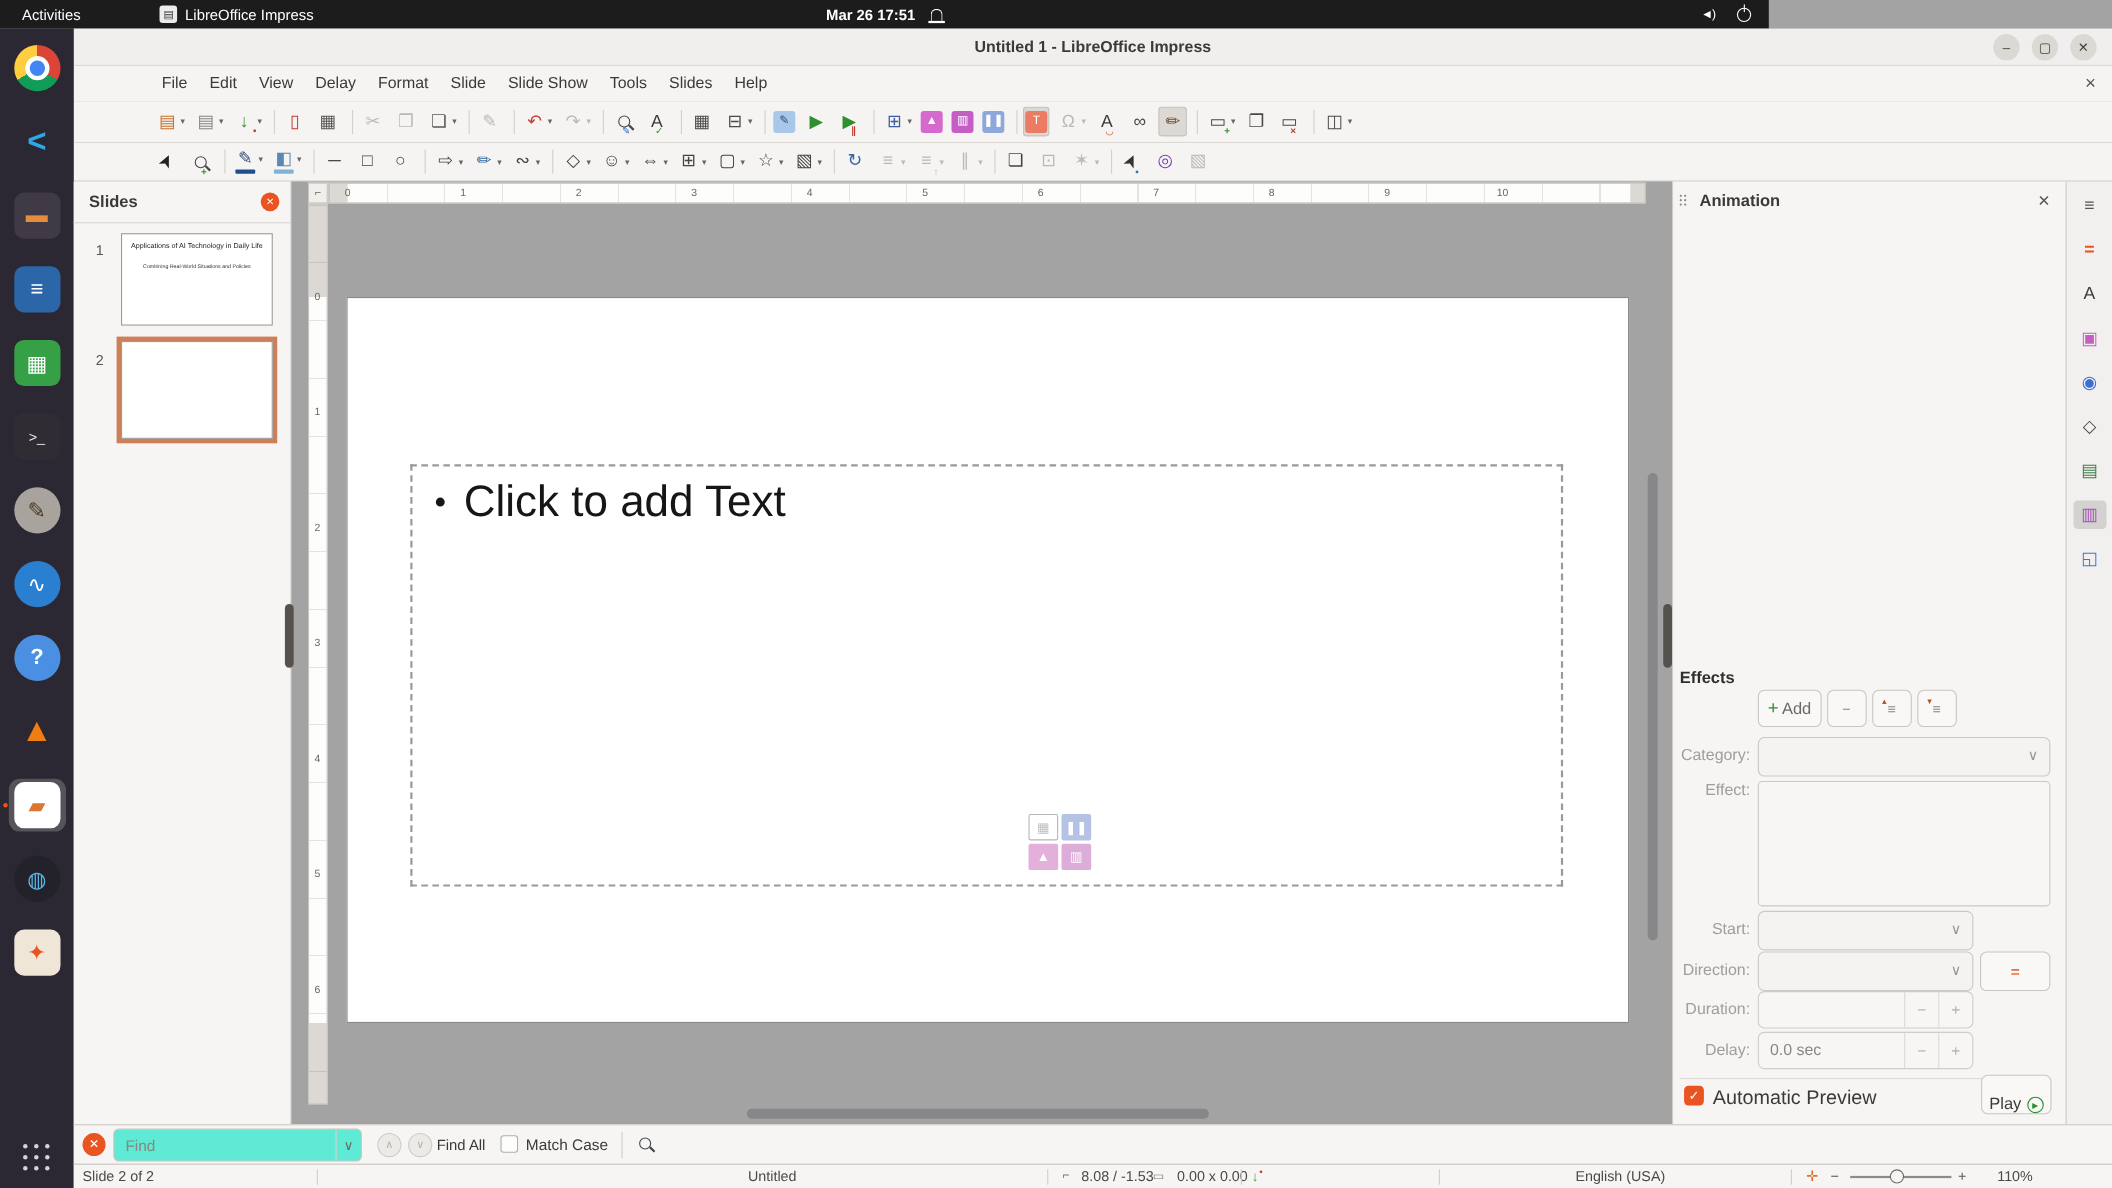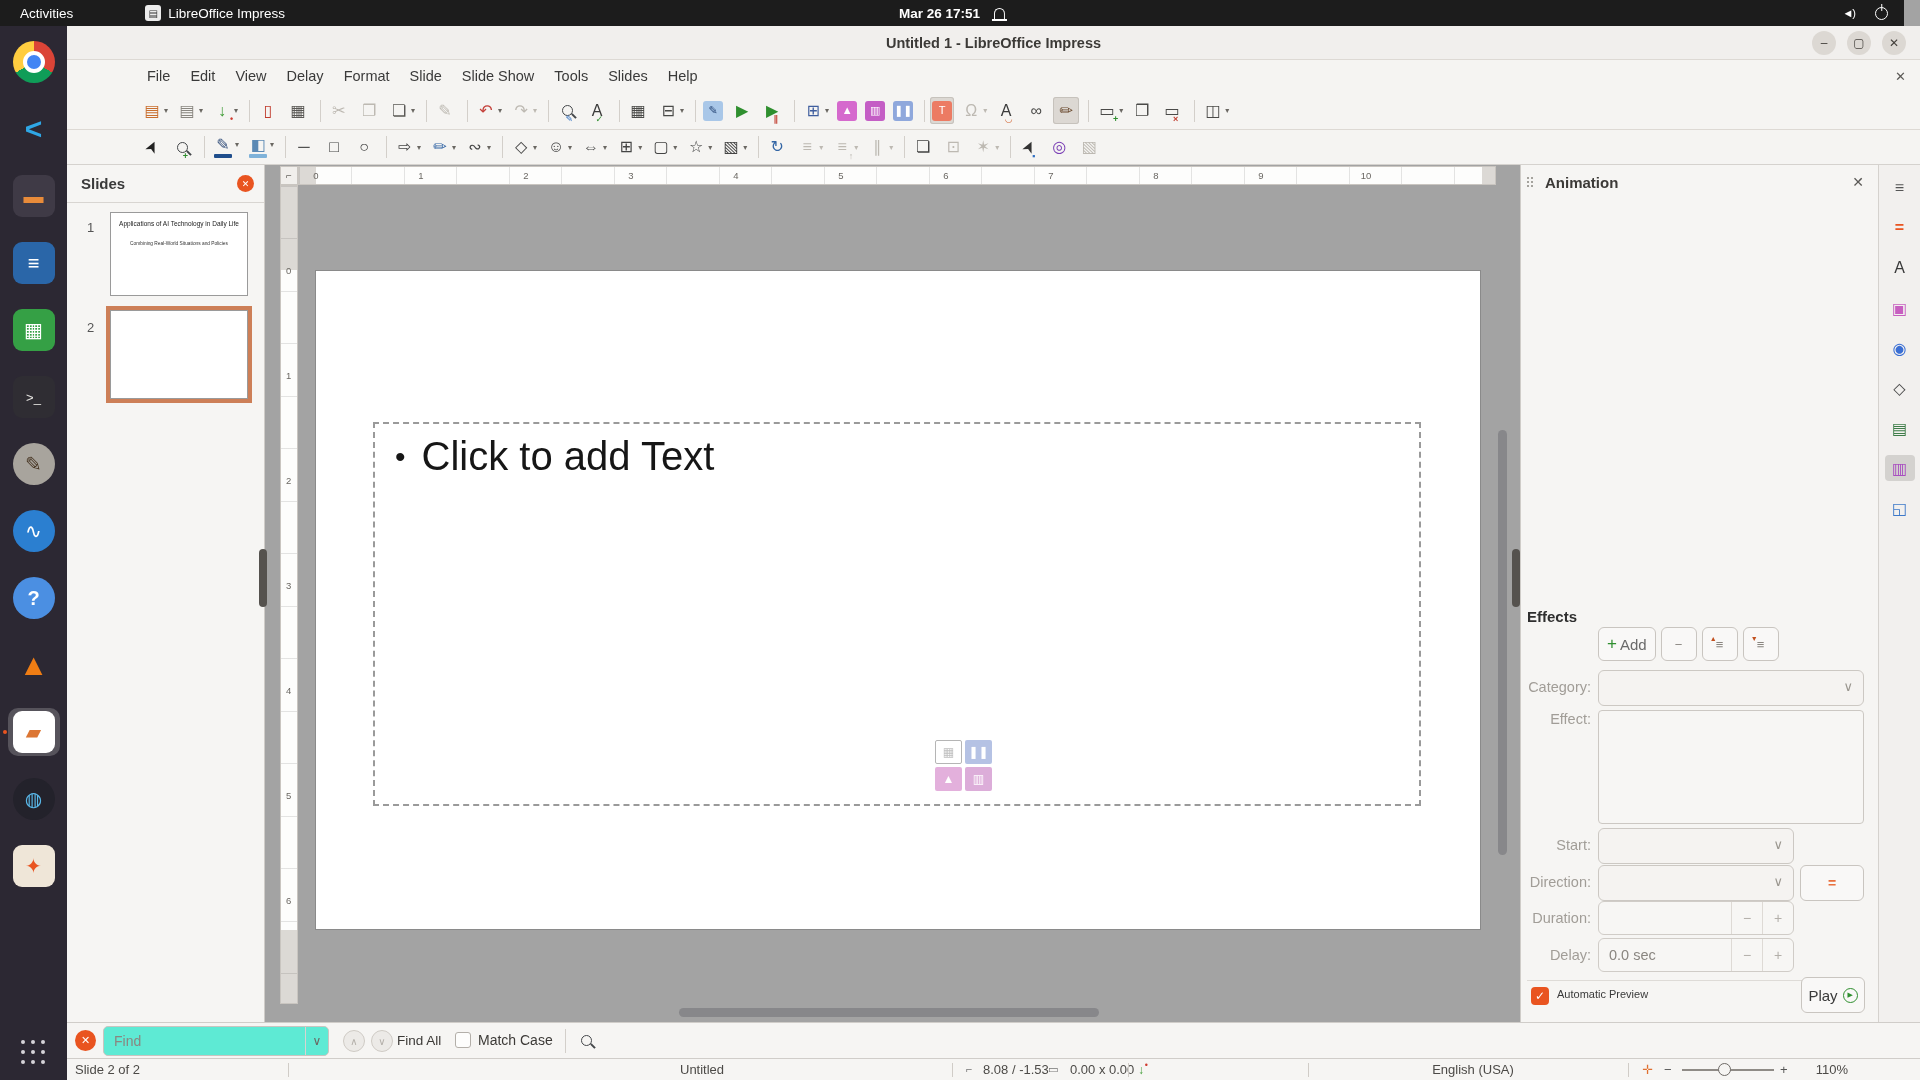--- a/index.html
+++ b/index.html
@@ -1,21 +1,21 @@
 <!DOCTYPE html>
 <html><head>
 <meta charset="utf-8">
 <style>
   html,body{margin:0;padding:0;width:1920px;height:1080px;overflow:hidden;
     font-family:"Liberation Sans","DejaVu Sans",sans-serif;background:#a3a3a3;position:relative;}
   *{box-sizing:border-box;}
   .abs{position:absolute;}
 
   
-  #topbar{position:absolute;left:0;top:0;width:1904px;height:26px;background:#1c1c1c;color:#fff;
+  #topbar{position:absolute;left:0;top:0;width:1608px;height:26px;background:#1c1c1c;color:#fff;
     display:flex;align-items:center;font-size:13.5px;}
   #tb-activities{margin-left:20px;}
   #tb-app{display:flex;align-items:center;gap:7px;margin-left:72px;}
   .appic{width:16px;height:16px;background:#ececec;border-radius:3px;color:#333;font-size:10px;
     display:flex;align-items:center;justify-content:center;}
   #tb-center{position:absolute;left:50%;transform:translateX(-50%);display:flex;align-items:center;gap:14px;}
   .bell{width:11px;height:11px;border:1.5px solid #fff;border-bottom:none;border-radius:6px 6px 0 0;position:relative;display:inline-block;}
   .bell::after{content:"";position:absolute;left:-3px;right:-3px;bottom:-2px;height:1.5px;background:#fff;}
   #tb-right{position:absolute;right:16px;display:flex;align-items:center;gap:20px;}
   .vol{font-size:11px;letter-spacing:-1px;}
@@ -128,23 +128,23 @@
   #fx-effect-list{position:absolute;left:77px;top:545px;width:266px;height:114px;border:1px solid #ccc8c3;border-radius:4px;background:#f7f6f4;}
   .sdrop{position:absolute;left:77px;width:196px;height:36px;border:1px solid #ccc8c3;border-radius:6px;background:#f5f3f1;}
   #dir-opts{position:absolute;left:279px;top:700px;width:64px;height:36px;border:1px solid #c9c5c0;border-radius:6px;background:#f9f8f7;
     display:flex;align-items:center;justify-content:center;color:#e9703e;font-weight:bold;font-size:14px;}
   .spin{position:absolute;left:77px;width:196px;height:34px;border:1px solid #d0ccc7;border-radius:6px;background:#f7f6f4;display:flex;}
   .spin .val{flex:1;display:flex;align-items:center;padding-left:10px;color:#8a8680;font-size:14.5px;}
   .spin .sbtn{width:31px;border-left:1px solid #dedad5;display:flex;align-items:center;justify-content:center;color:#b3afa9;font-size:14px;}
   #anim-divider{position:absolute;left:6px;top:815px;width:336px;height:1px;background:#dedbd7;}
   #auto-chk{position:absolute;left:10px;top:822px;width:18px;height:18px;background:#e95420;border-radius:4px;
     color:#fff;font-size:12px;display:flex;align-items:center;justify-content:center;}
-  #auto-lbl{position:absolute;left:36px;top:823px;font-size:11px;color:#3a3a3a;}
+  #auto-lbl{position:absolute;left:36px;top:823px;font-size:18px;color:#3a3a3a;}
   #play-btn{position:absolute;left:280px;top:812px;width:64px;height:36px;border:1px solid #c9c5c0;border-radius:6px;background:#f9f8f7;
-    display:flex;align-items:center;justify-content:center;gap:5px;font-size:15px;color:#3a3a3a;}
+    display:flex;align-items:flex-end;justify-content:center;gap:5px;font-size:15px;color:#3a3a3a;}
   .playc{width:15px;height:15px;border:1.6px solid #2f8f2f;border-radius:50%;color:#2f8f2f;font-size:7px;
     display:inline-flex;align-items:center;justify-content:center;}
 
   
   #side-tabs{position:absolute;left:1878px;top:165px;width:42px;height:857px;background:#f2f0ee;border-left:1px solid #d5d2ce;
     display:flex;flex-direction:column;align-items:center;padding-top:10px;gap:14px;}
   .stab{width:30px;height:26px;border-radius:4px;display:flex;align-items:center;justify-content:center;font-size:16px;}
   .stab.active{background:#d4d2cf;}
 
   

